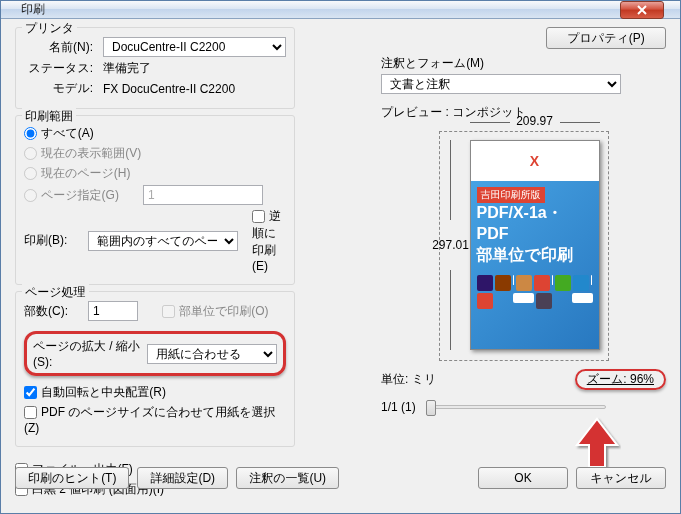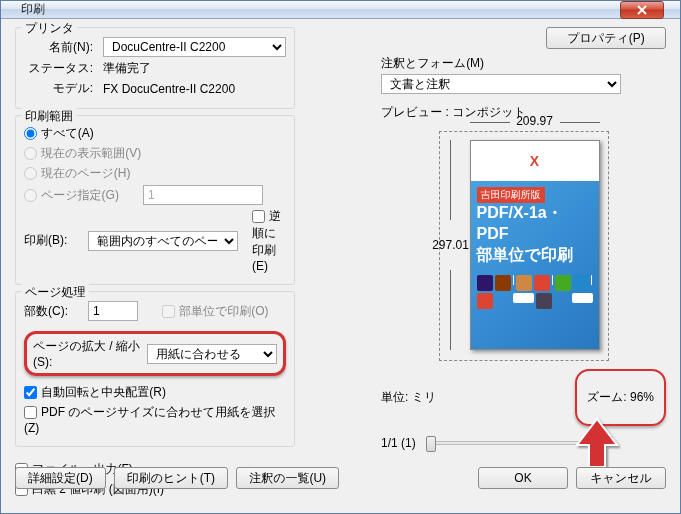--- a/index.html
+++ b/index.html
@@ -23,21 +23,21 @@
 select, input[type="text"] { border: 1px solid #abadb3; background: #fff; height: 20px; padding: 0 4px; font-size: 12px; }
 input[type="checkbox"], input[type="radio"] { margin-right: 4px; vertical-align: middle; }
 input[type="radio"]:disabled + span, .disabled { color: #888; }
 
 button { background: linear-gradient(#f8f8f8, #e4e4e4); border: 1px solid #8b8b8b; border-radius: 3px; height: 22px; padding: 0 12px; cursor: pointer; }
 
 .left-col { width: 280px; float: left; }
 .right-col { width: 285px; float: right; }
 
 .highlight { border: 3px solid #d43232; border-radius: 12px; padding: 4px 6px; box-shadow: 0 2px 3px rgba(0,0,0,0.3); display: inline-flex; align-items: center; gap: 6px; }
-.highlight-sm { border: 2px solid #d43232; border-radius: 14px; padding: 18px 10px; box-shadow: 0 2px 3px rgba(0,0,0,0.3); display: inline-block; }
+.highlight-sm { border: 2px solid #d43232; border-radius: 14px; padding: 0 10px; box-shadow: 0 2px 3px rgba(0,0,0,0.3); display: inline-block; text-decoration: underline; }
 
 .preview-box { border: 1px dashed #888; width: 170px; height: 230px; position: relative; margin: 10px auto 0; }
 .preview-page { position: absolute; left: 30px; top: 8px; width: 130px; height: 210px; border: 1px solid #888; box-shadow: 2px 2px 4px rgba(0,0,0,0.4); background: linear-gradient(135deg, #4ba8e8, #2878c0); overflow: hidden; }
 .preview-header { background: #fff; height: 40px; display: flex; align-items: center; justify-content: center; font-size: 8px; color: #d43; }
 .preview-body { padding: 6px; color: #fff; }
 .preview-title { font-size: 16px; font-weight: bold; line-height: 1.3; }
 .preview-icons { display: flex; flex-wrap: wrap; gap: 2px; margin-top: 10px; }
 .preview-icons div { width: 16px; height: 16px; border-radius: 2px; }
 
 .dim-top { position: absolute; top: -18px; left: 30px; width: 130px; text-align: center; }
@@ -205,22 +205,22 @@
     <svg class="arrow-svg" width="50" height="60">
       <defs>
           <filter id="sh">
             <feDropShadow dx="2" dy="2" stdDeviation="1" flood-opacity="0.4"></feDropShadow>
           </filter>
         </defs>
       <path d="M25 2 L45 28 L33 28 L33 50 L17 50 L17 28 L5 28 Z" fill="#d43232" stroke="#fff" stroke-width="2" filter="url(#sh)"></path>
     </svg>
 
     <div class="bottom-buttons">
+      <button>印刷のヒント(T)</button>
       <button>詳細設定(D)</button>
-      <button>印刷のヒント(T)</button>
       <button>注釈の一覧(U)</button>
       <span class="spacer"></span>
       <button style="width:90px">OK</button>
       <button style="width:90px">キャンセル</button>
     </div>
 
   </div>
 </div>
 
 </body></html>

